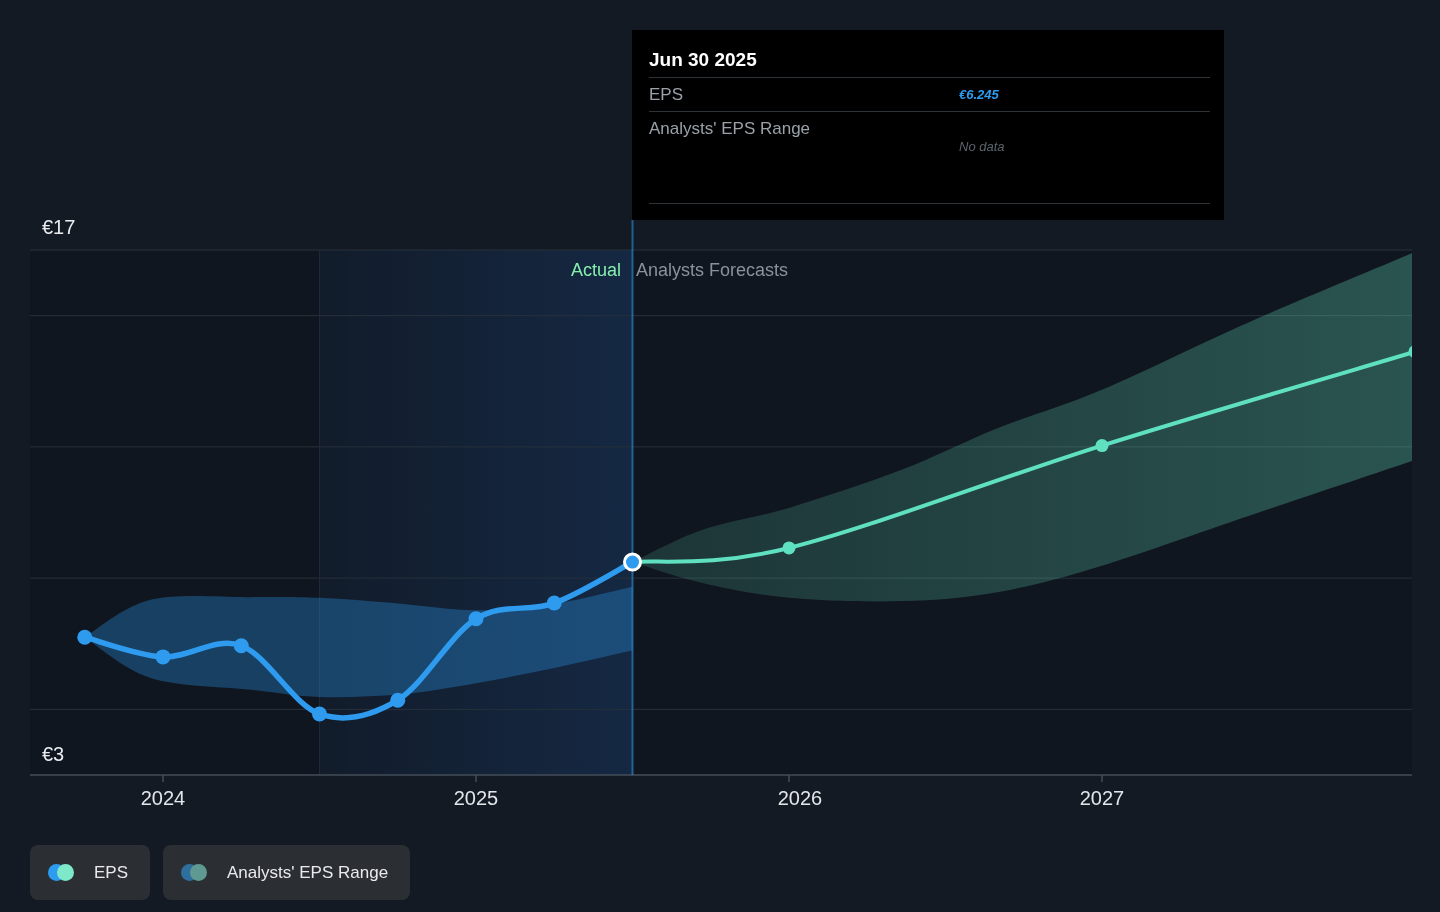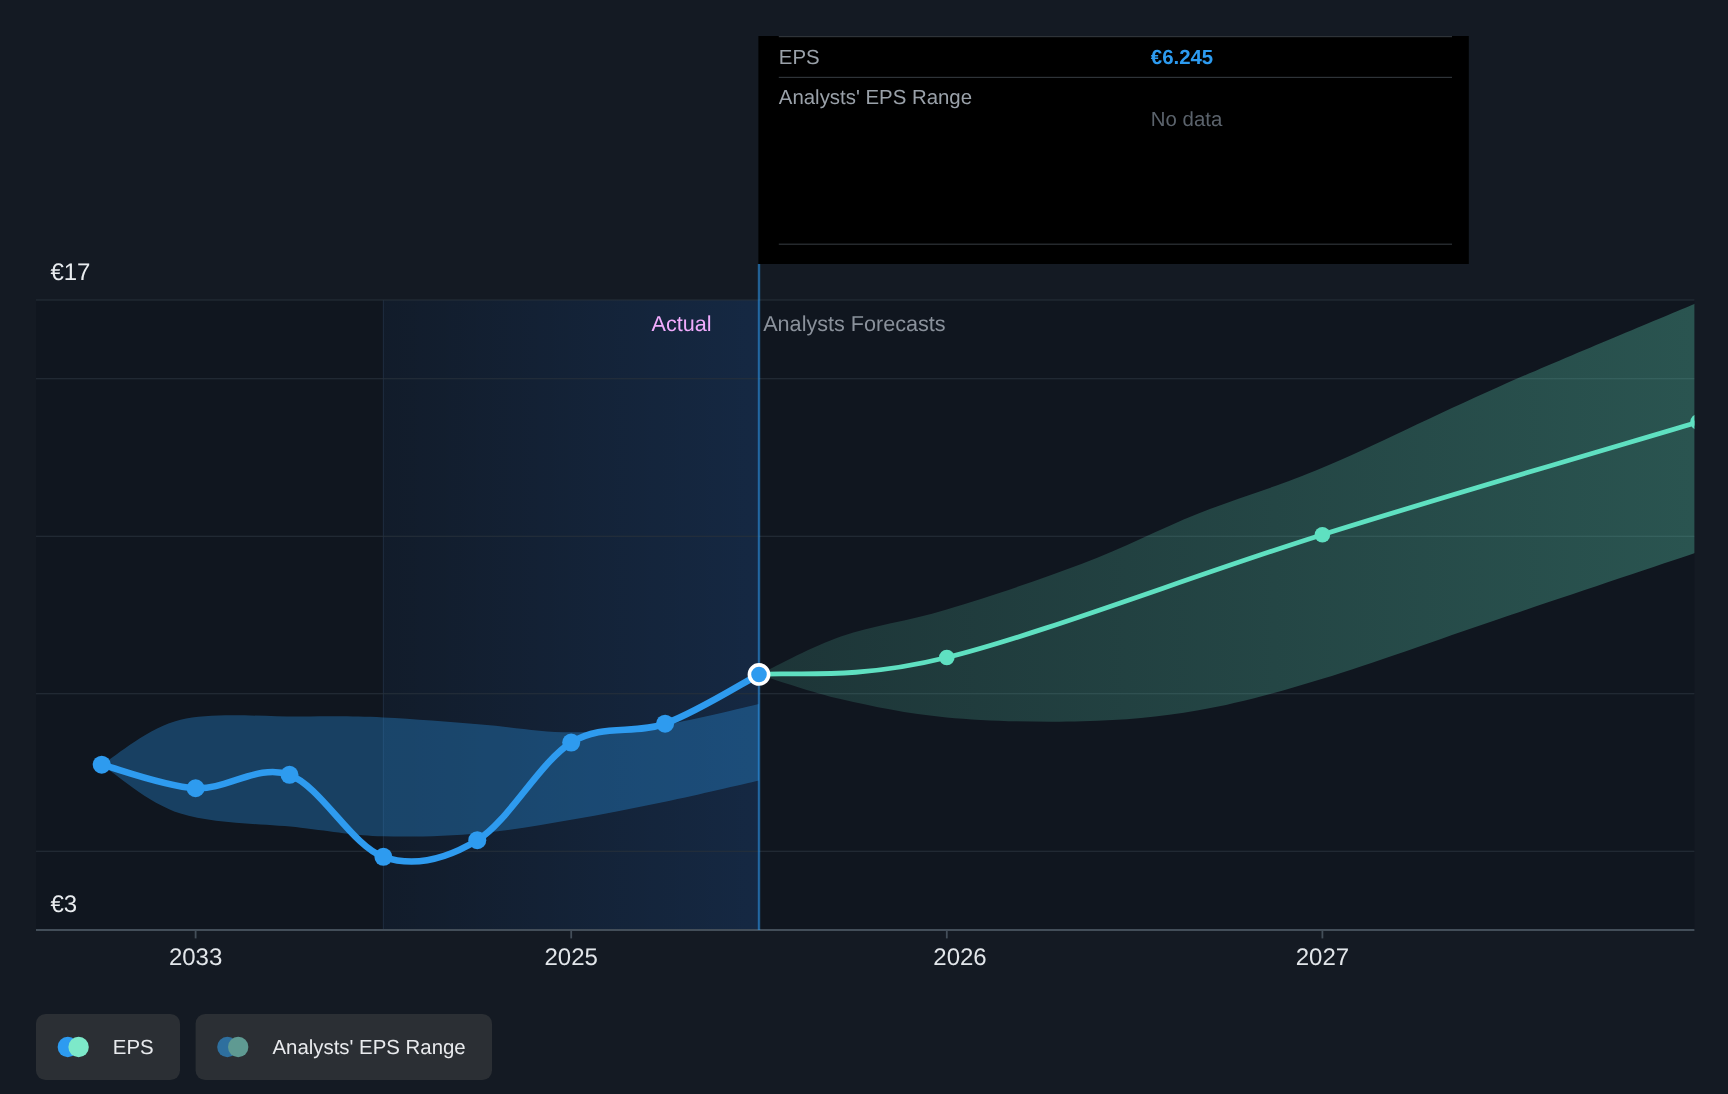--- a/index.html
+++ b/index.html
@@ -9,35 +9,35 @@
     font-family:"Liberation Sans",sans-serif;
     -webkit-font-smoothing:antialiased;
   }
   .stage svg{position:absolute;left:0;top:0;}
 
   
   .axis-label{position:absolute;color:#e9ecef;font-size:20px;font-weight:500;}
   .y-max{left:42px;top:216px;}
   .y-min{left:42px;top:743px;}
   .phase-label{position:absolute;top:260px;font-size:18px;}
-  .phase-actual{left:376px;width:217px;text-align:right;color:#f0abfc;font-weight:500;}
+  .phase-actual{left:404px;width:217px;text-align:right;color:#86efac;font-weight:500;}
   .phase-forecast{left:636px;color:#8a919b;}
   .x-tick-label{position:absolute;top:787px;width:90px;text-align:center;color:#e2e6ea;font-size:20px;font-weight:500;}
   .xt-0{left:118px;} .xt-1{left:431px;} .xt-2{left:755px;} .xt-3{left:1057px;}
 
   
   .tooltip{
     position:absolute;left:632px;top:30px;width:592px;height:190px;
     background:#000000;box-sizing:border-box;display:flex;flex-direction:column;
   }
   .tt-title{padding:13px 16px 0 17px;color:#ffffff;font-size:19px;font-weight:700;height:34px;line-height:34px;}
   .tt-sep{height:1px;background:#2e3338;margin:0 14px 0 17px;flex:none;}
   .tt-row{height:33px;display:flex;align-items:center;position:relative;padding-left:17px;flex:none;}
   .tt-label{color:#9aa1a9;font-size:17px;}
-  .tt-value{position:absolute;left:327px;font-size:17px;}
+  .tt-value{position:absolute;left:327px;font-size:13px;font-style:italic;}
   .v-eps{color:#2d9bf0;font-weight:700;}
   .v-muted{color:#5b636c;margin-top:36px;}
   .tt-spacer{flex:1;}
   .tt-bottom-space{height:16px;flex:none;}
 
   
   .legend{position:absolute;left:30px;top:845px;display:flex;gap:13px;}
   .legend-pill{
     height:55px;background:#2b2f34;border-radius:8px;
     display:flex;align-items:center;padding:0 22px 0 18px;cursor:pointer;
@@ -98,26 +98,27 @@
       <circle cx="632.5" cy="562.046875" r="8" fill="#2e9bef" stroke="#ffffff" stroke-width="3"></circle>
       <rect x="30" y="250" width="1382" height="525" fill="transparent"></rect>
     </svg>
 
   <div class="axis-label y-max">€17</div>
   <div class="axis-label y-min">€3</div>
 
   <div class="phase-label phase-actual">Actual</div>
   <div class="phase-label phase-forecast">Analysts Forecasts</div>
 
-  <div class="x-tick-label xt-0">2033</div>
+  <div class="x-tick-label xt-0">2024</div>
   <div class="x-tick-label xt-1">2025</div>
   <div class="x-tick-label xt-2">2026</div>
   <div class="x-tick-label xt-3">2027</div>
 
   <div class="tooltip">
+    <div class="tt-title">Jun 30 2025</div>
     <div class="tt-sep"></div>
     <div class="tt-row">
       <span class="tt-label">EPS</span>
       <span class="tt-value v-eps">€6.245</span>
     </div>
     <div class="tt-sep"></div>
     <div class="tt-row">
       <span class="tt-label">Analysts' EPS Range</span>
       <span class="tt-value v-muted">No data</span>
     </div>

